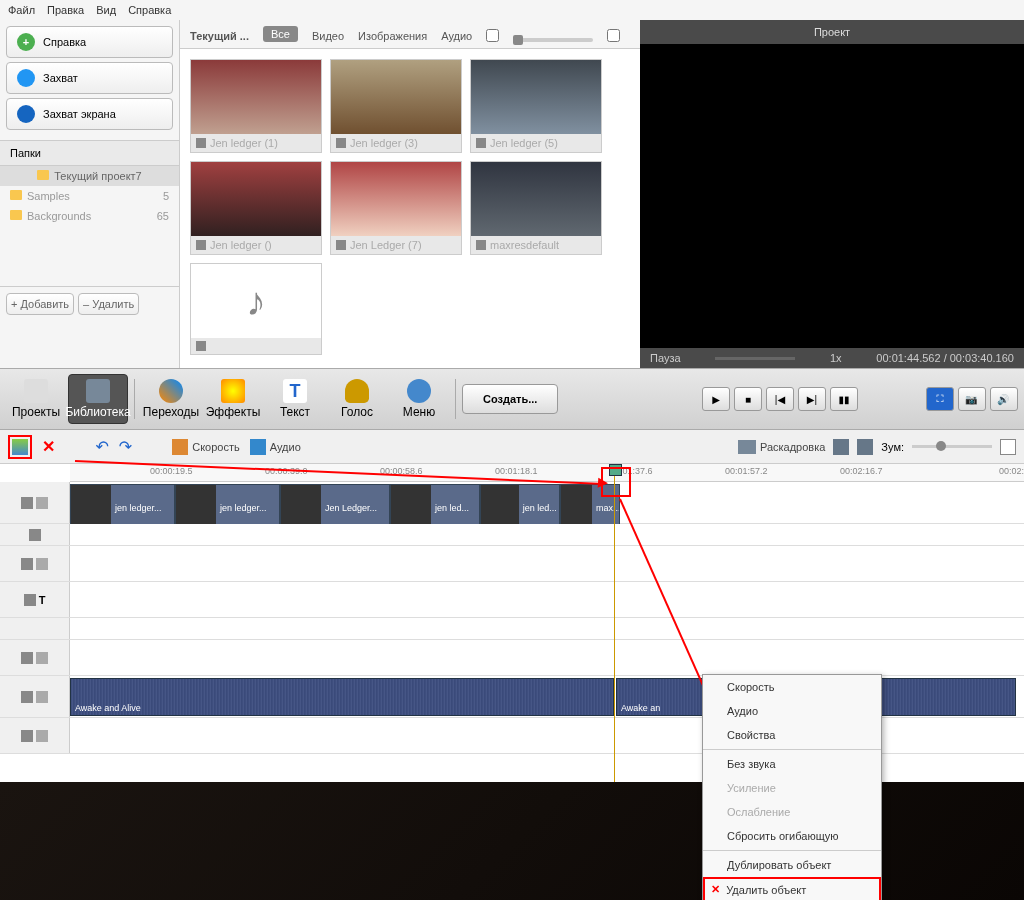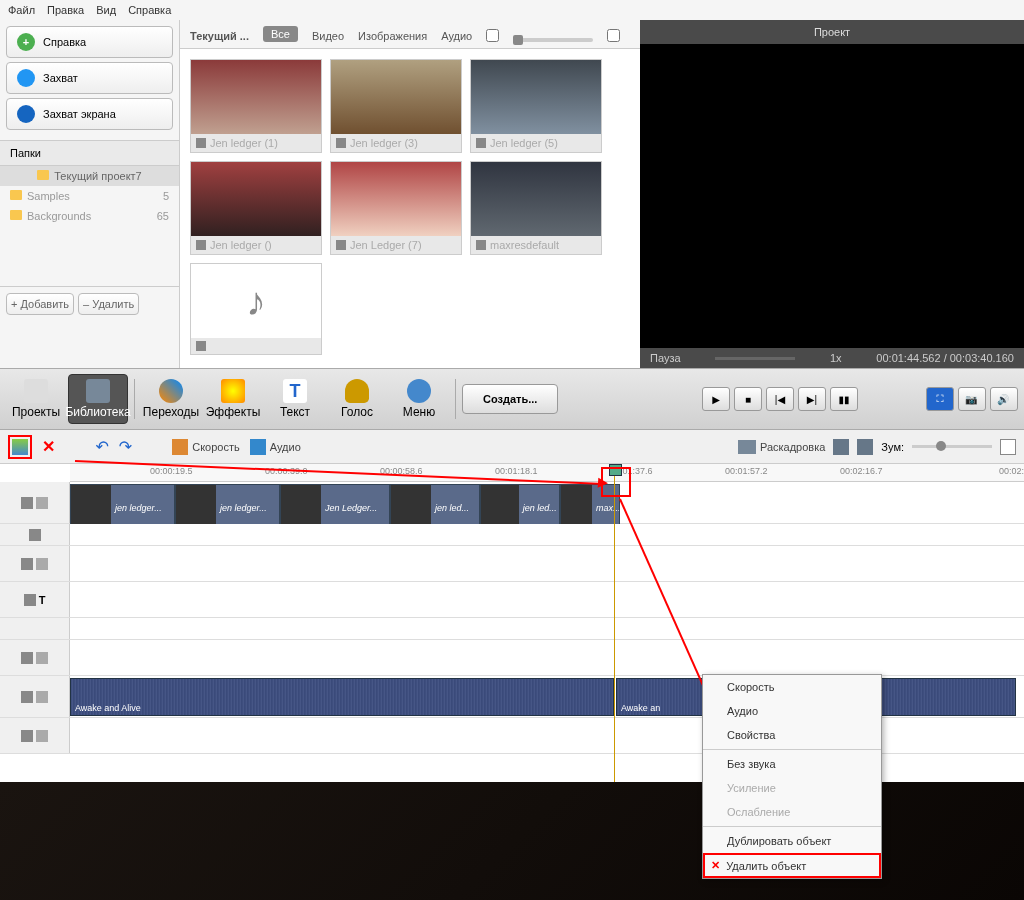--- a/index.html
+++ b/index.html
@@ -52,21 +52,21 @@
 .tt-ico{width:16px;height:16px;background:#789;}
 .red-box{border:2px solid red;padding:2px;}
 .timeline{flex:1;background:#fff;position:relative;overflow:hidden;}
 .ruler{height:18px;background:#f8f8f8;border-bottom:1px solid #ccc;display:flex;position:relative;margin-left:70px;}
 .ruler-tick{position:absolute;font-size:9px;color:#888;top:2px;}
 .track{height:36px;border-bottom:1px solid #ddd;display:flex;}
 .track-head{width:70px;background:#f0f0f0;border-right:1px solid #ccc;display:flex;align-items:center;justify-content:center;gap:3px;}
 .track-head .th-ico{width:12px;height:12px;background:#888;}
 .track-content{flex:1;position:relative;background:#fff;}
 .video-clips{display:flex;height:100%;}
-.vclip{height:48px;margin-top:2px;background:#5a6a8a;border:1px solid #345;display:flex;align-items:center;position:relative;font-style:italic;}
+.vclip{height:48px;margin-top:2px;background:#5a6a8a;border:1px solid #345;display:flex;align-items:center;position:relative;}
 .vclip .vthumb{width:40px;height:100%;background:#333;}
 .vclip .vlabel{color:#fff;font-size:9px;padding:0 4px;white-space:nowrap;overflow:hidden;}
 .audio-track{height:42px;}
 .audio-wave{height:38px;margin-top:2px;background:repeating-linear-gradient(90deg,#3a4a7a,#4a5a8a 2px,#2a3a6a 3px);border:1px solid #234;position:relative;}
 .audio-wave .alabel{position:absolute;bottom:2px;left:4px;color:#fff;font-size:9px;}
 .playhead{position:absolute;top:0;bottom:0;width:1px;background:#c90;left:614px;}
 .playhead::before{content:"";position:absolute;top:0;left:-5px;width:11px;height:10px;background:#5a8;border:1px solid #234;}
 .red-box2{position:absolute;border:2px solid red;}
 .arrow-line{position:absolute;border-top:2px solid red;transform-origin:left center;}
 .arrow-head{position:absolute;width:0;height:0;border-left:10px solid red;border-top:5px solid transparent;border-bottom:5px solid transparent;}
@@ -403,19 +403,20 @@
 <div class="arrow-head" style="top:853px;left:772px;transform:rotate(66deg)"></div>
 
 <div class="context-menu">
   <div class="cm-item">Скорость</div>
   <div class="cm-item">Аудио</div>
   <div class="cm-item">Свойства</div>
   <div class="cm-sep"></div>
   <div class="cm-item">Без звука</div>
   <div class="cm-item disabled">Усиление</div>
   <div class="cm-item disabled">Ослабление</div>
+  <div class="cm-item">Сбросить огибающую</div>
   <div class="cm-sep"></div>
   <div class="cm-item">Дублировать объект</div>
   <div class="cm-item highlighted">
       <span class="x">✕</span>
       <span>Удалить объект</span>
     </div>
 </div>
 
 </body></html>

